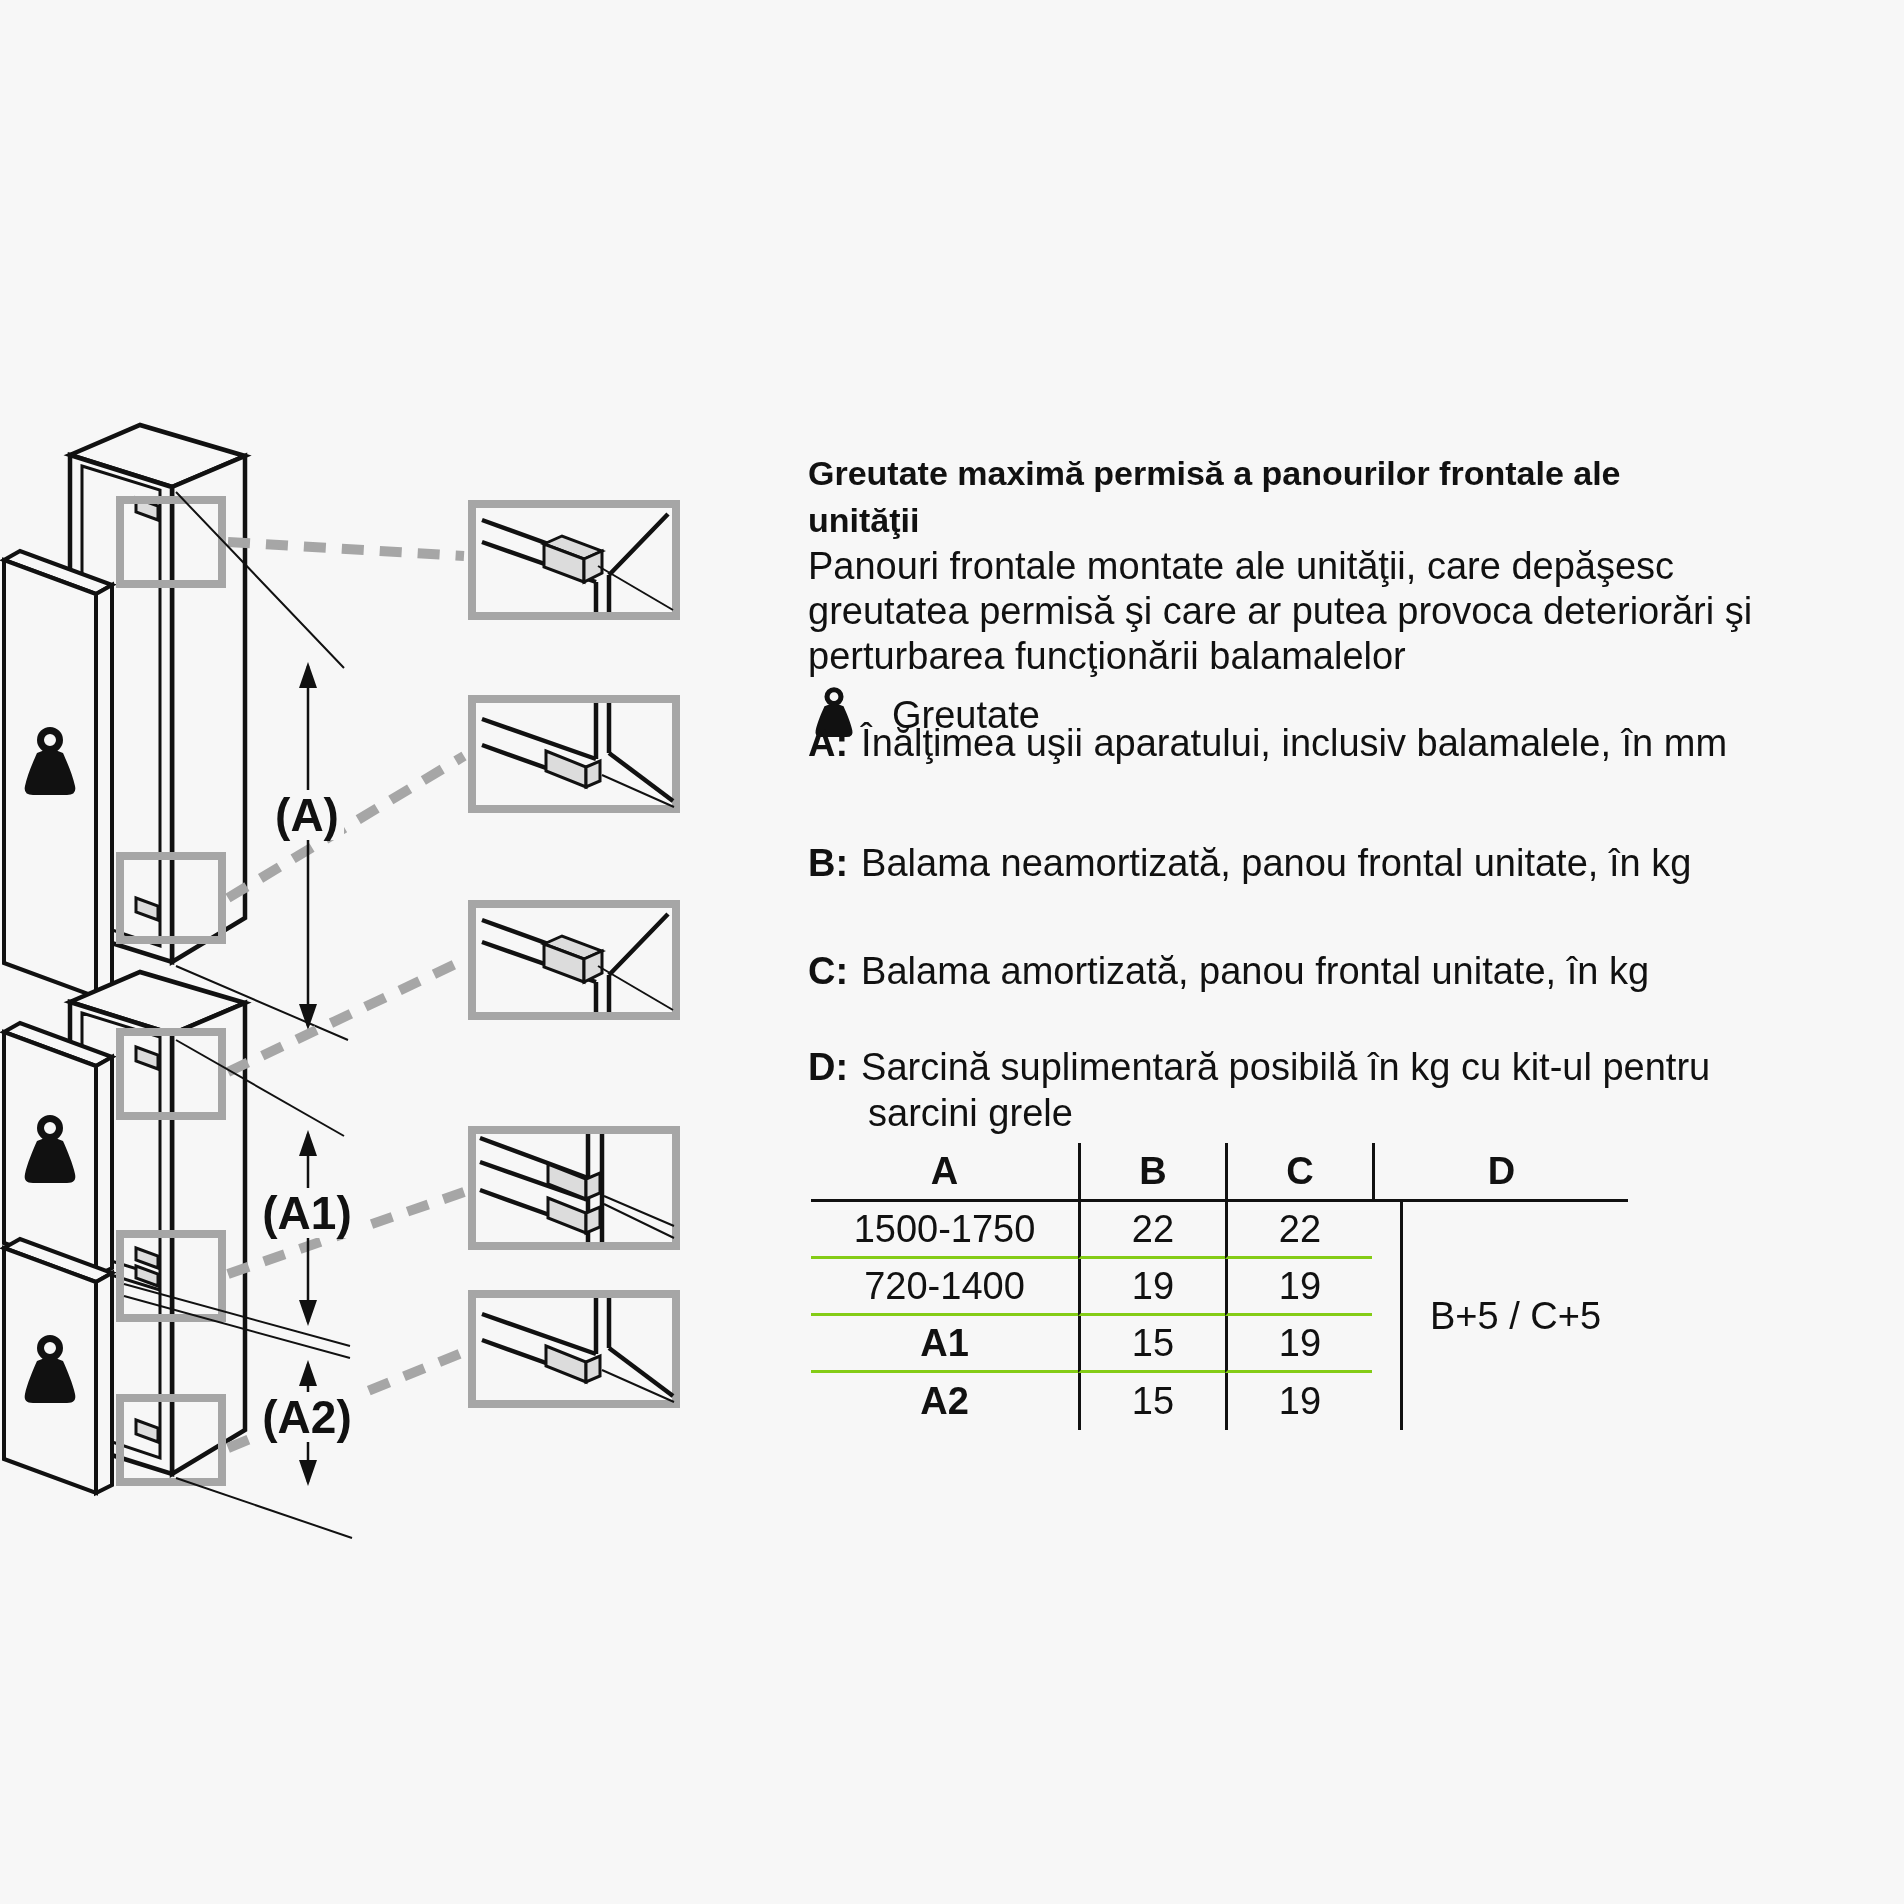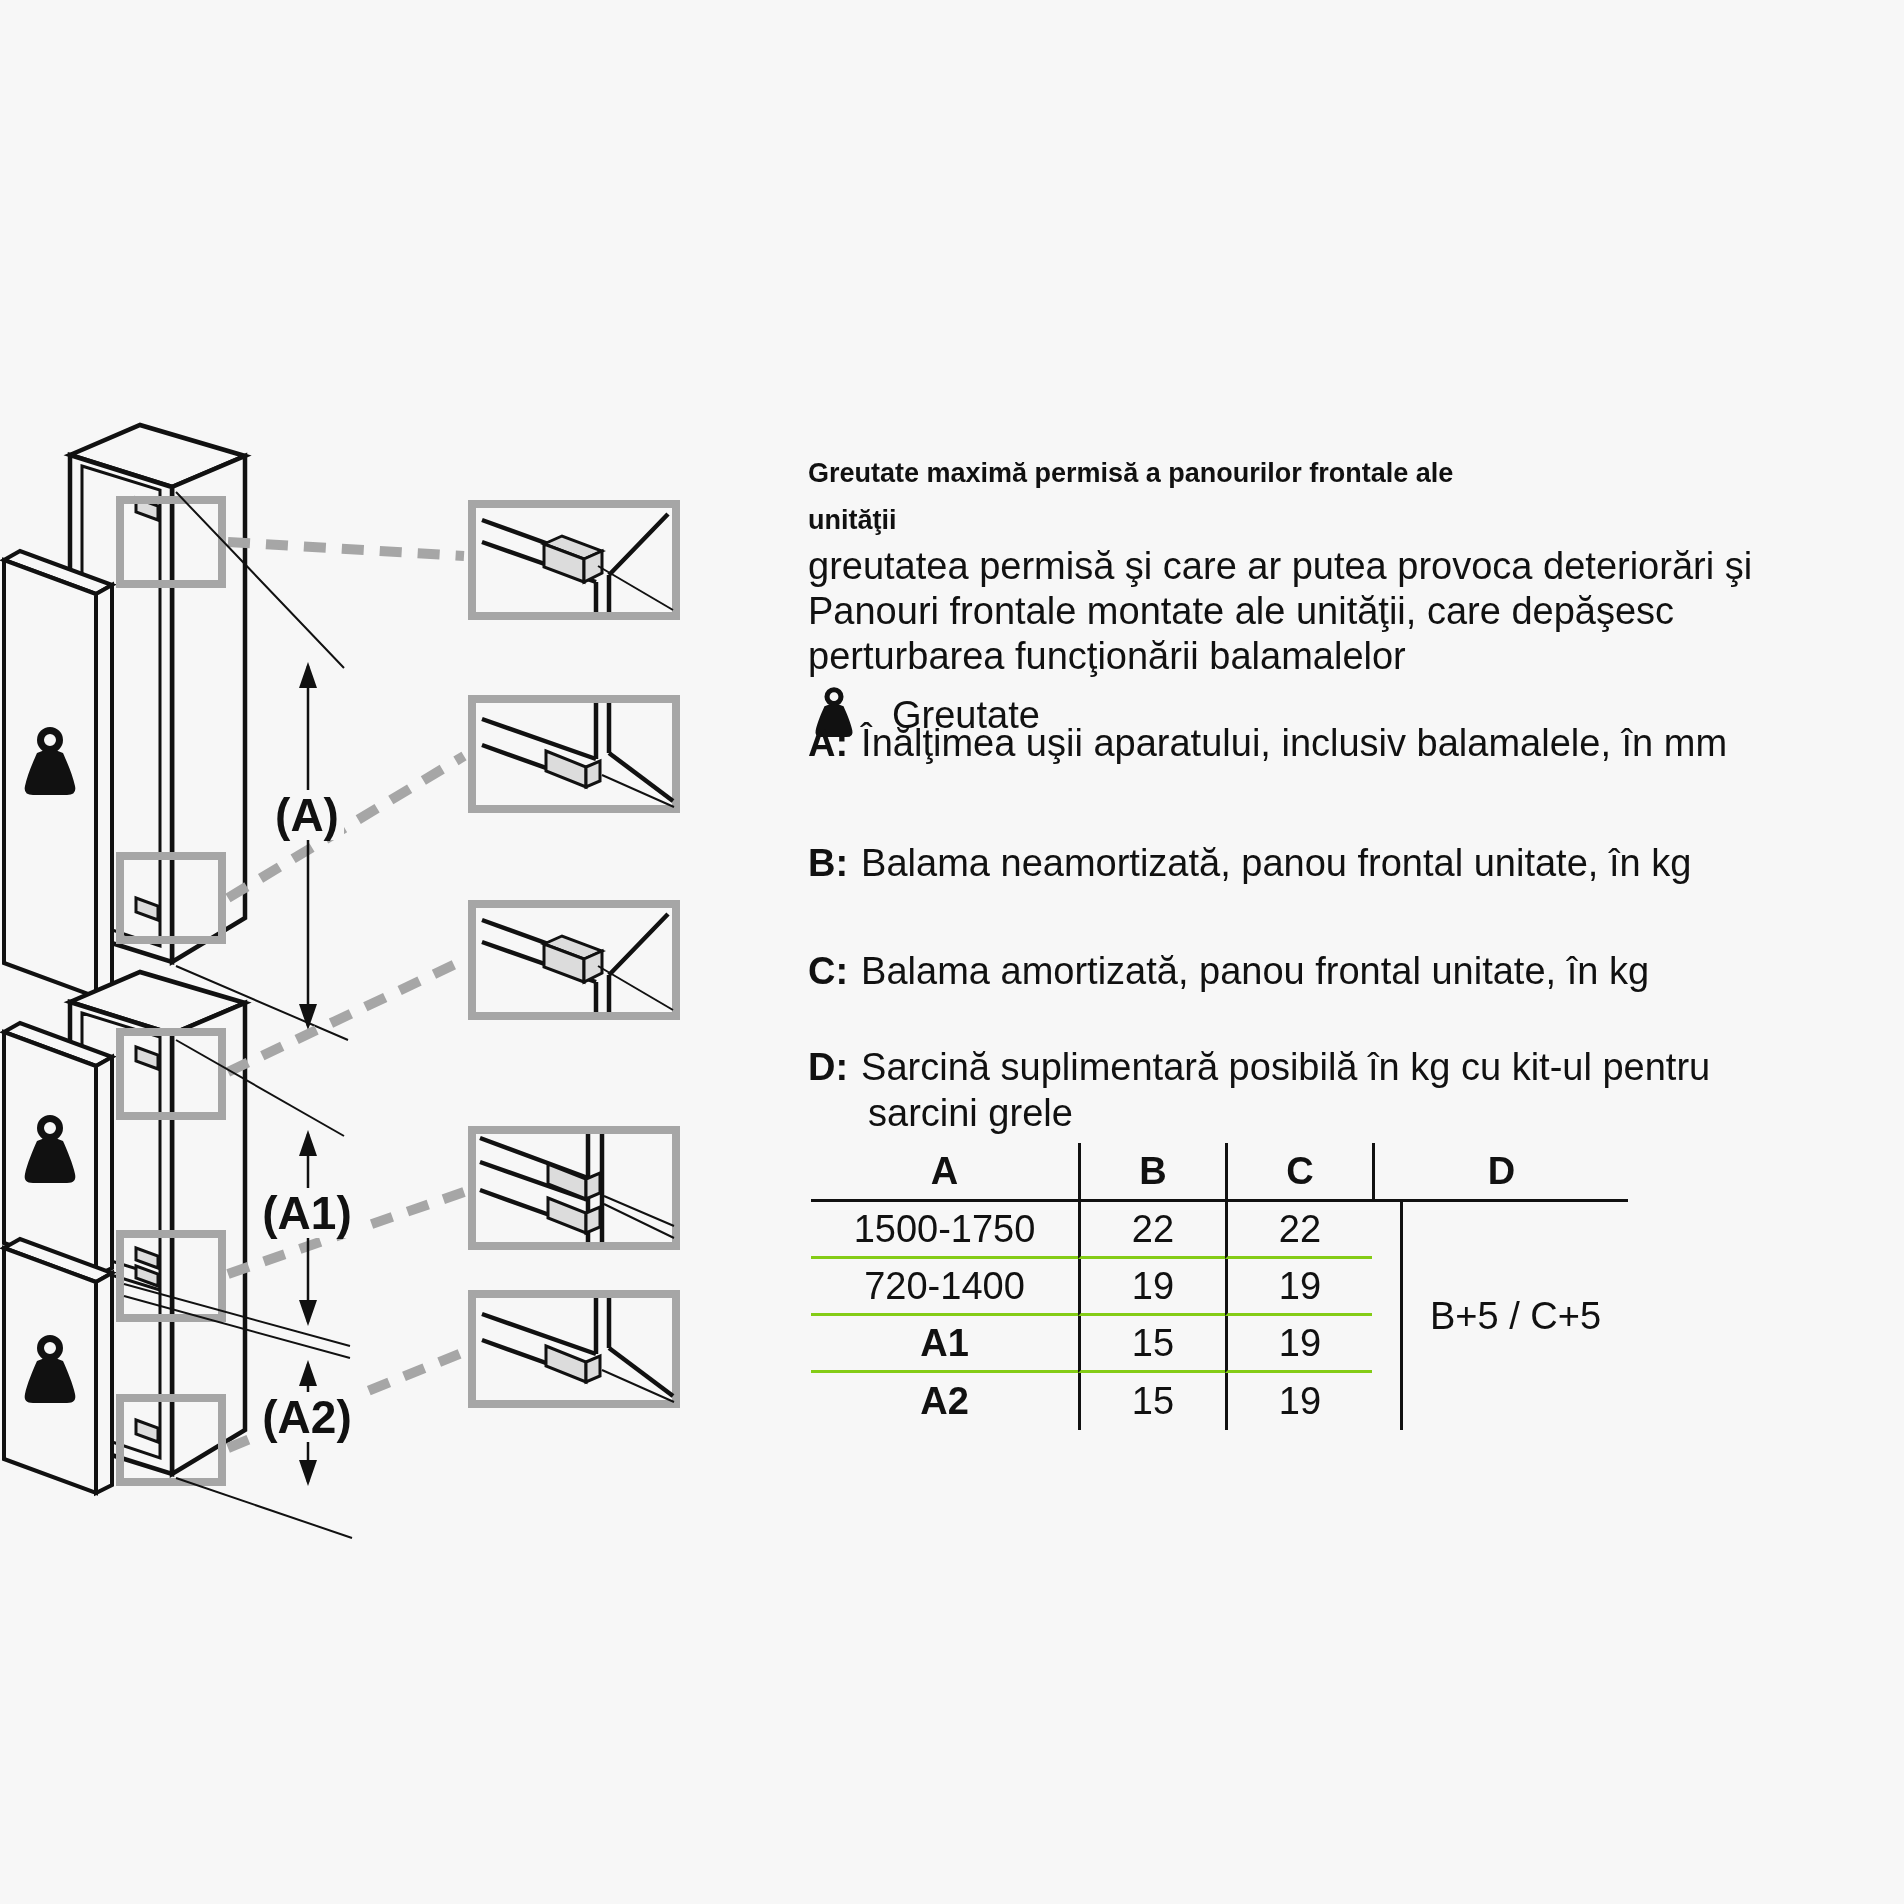--- a/index.html
+++ b/index.html
@@ -1,20 +1,20 @@
 <!DOCTYPE html>
 <html><head>
 <meta charset="utf-8">
 <style>
   html,body{margin:0;padding:0;}
   body{width:1904px;height:1904px;background:#f7f7f7;overflow:hidden;
        font-family:"Liberation Sans","DejaVu Sans",sans-serif;color:#111;}
   .page{position:relative;width:1904px;height:1904px;}
   .abs{position:absolute;white-space:nowrap;}
-  .title{font-size:27px;font-weight:bold;line-height:47px;}
+  .title{font-size:34px;font-weight:bold;line-height:47px;}
   .body-text{font-size:38px;line-height:45px;}
   .defrow{font-size:38px;}
   .defkey{font-weight:bold;margin-right:13px;}
   .legend-row{display:flex;align-items:center;}
   .legend-row .lbl{font-size:38px;margin-left:36px;}
   
   .tbl{position:absolute;left:811px;top:1143px;display:grid;
        grid-template-columns:267px 147px 147px 256px;
        grid-template-rows:59px 57px 57px 57px 57px;
        font-size:38px;}
@@ -158,22 +158,22 @@
     <use href="#detail-middle" x="468" y="1126"></use>
     <use href="#detail-bottom" x="468" y="1290"></use>
   </svg>
 
   <div class="abs title" style="left:808px;top:450px">
     <div>Greutate maximă permisă a panourilor frontale ale</div>
     <div>unităţii</div>
   </div>
 
   <div class="abs body-text" style="left:808px;top:544px">
+    <div>Panouri frontale montate ale unităţii, care depăşesc</div>
     <div>greutatea permisă şi care ar putea provoca deteriorări şi</div>
-    <div>Panouri frontale montate ale unităţii, care depăşesc</div>
     <div>perturbarea funcţionării balamalelor</div>
   </div>
 
   <div class="abs legend-row" style="left:812px;top:686px">
     <svg width="44" height="58" viewBox="-30 -38 60 78">
       <circle cx="0" cy="-24" r="9.5" fill="none" stroke="#111" stroke-width="7"></circle>
       <path d="M -13,-11 Q 0,-18 13,-11 C 17,-2 23,12 25,22 Q 27,31 17,31 L -17,31 Q -27,31 -25,22 C -23,12 -17,-2 -13,-11 Z" fill="#111"></path>
     </svg>
     <span class="lbl">Greutate</span>
   </div>

